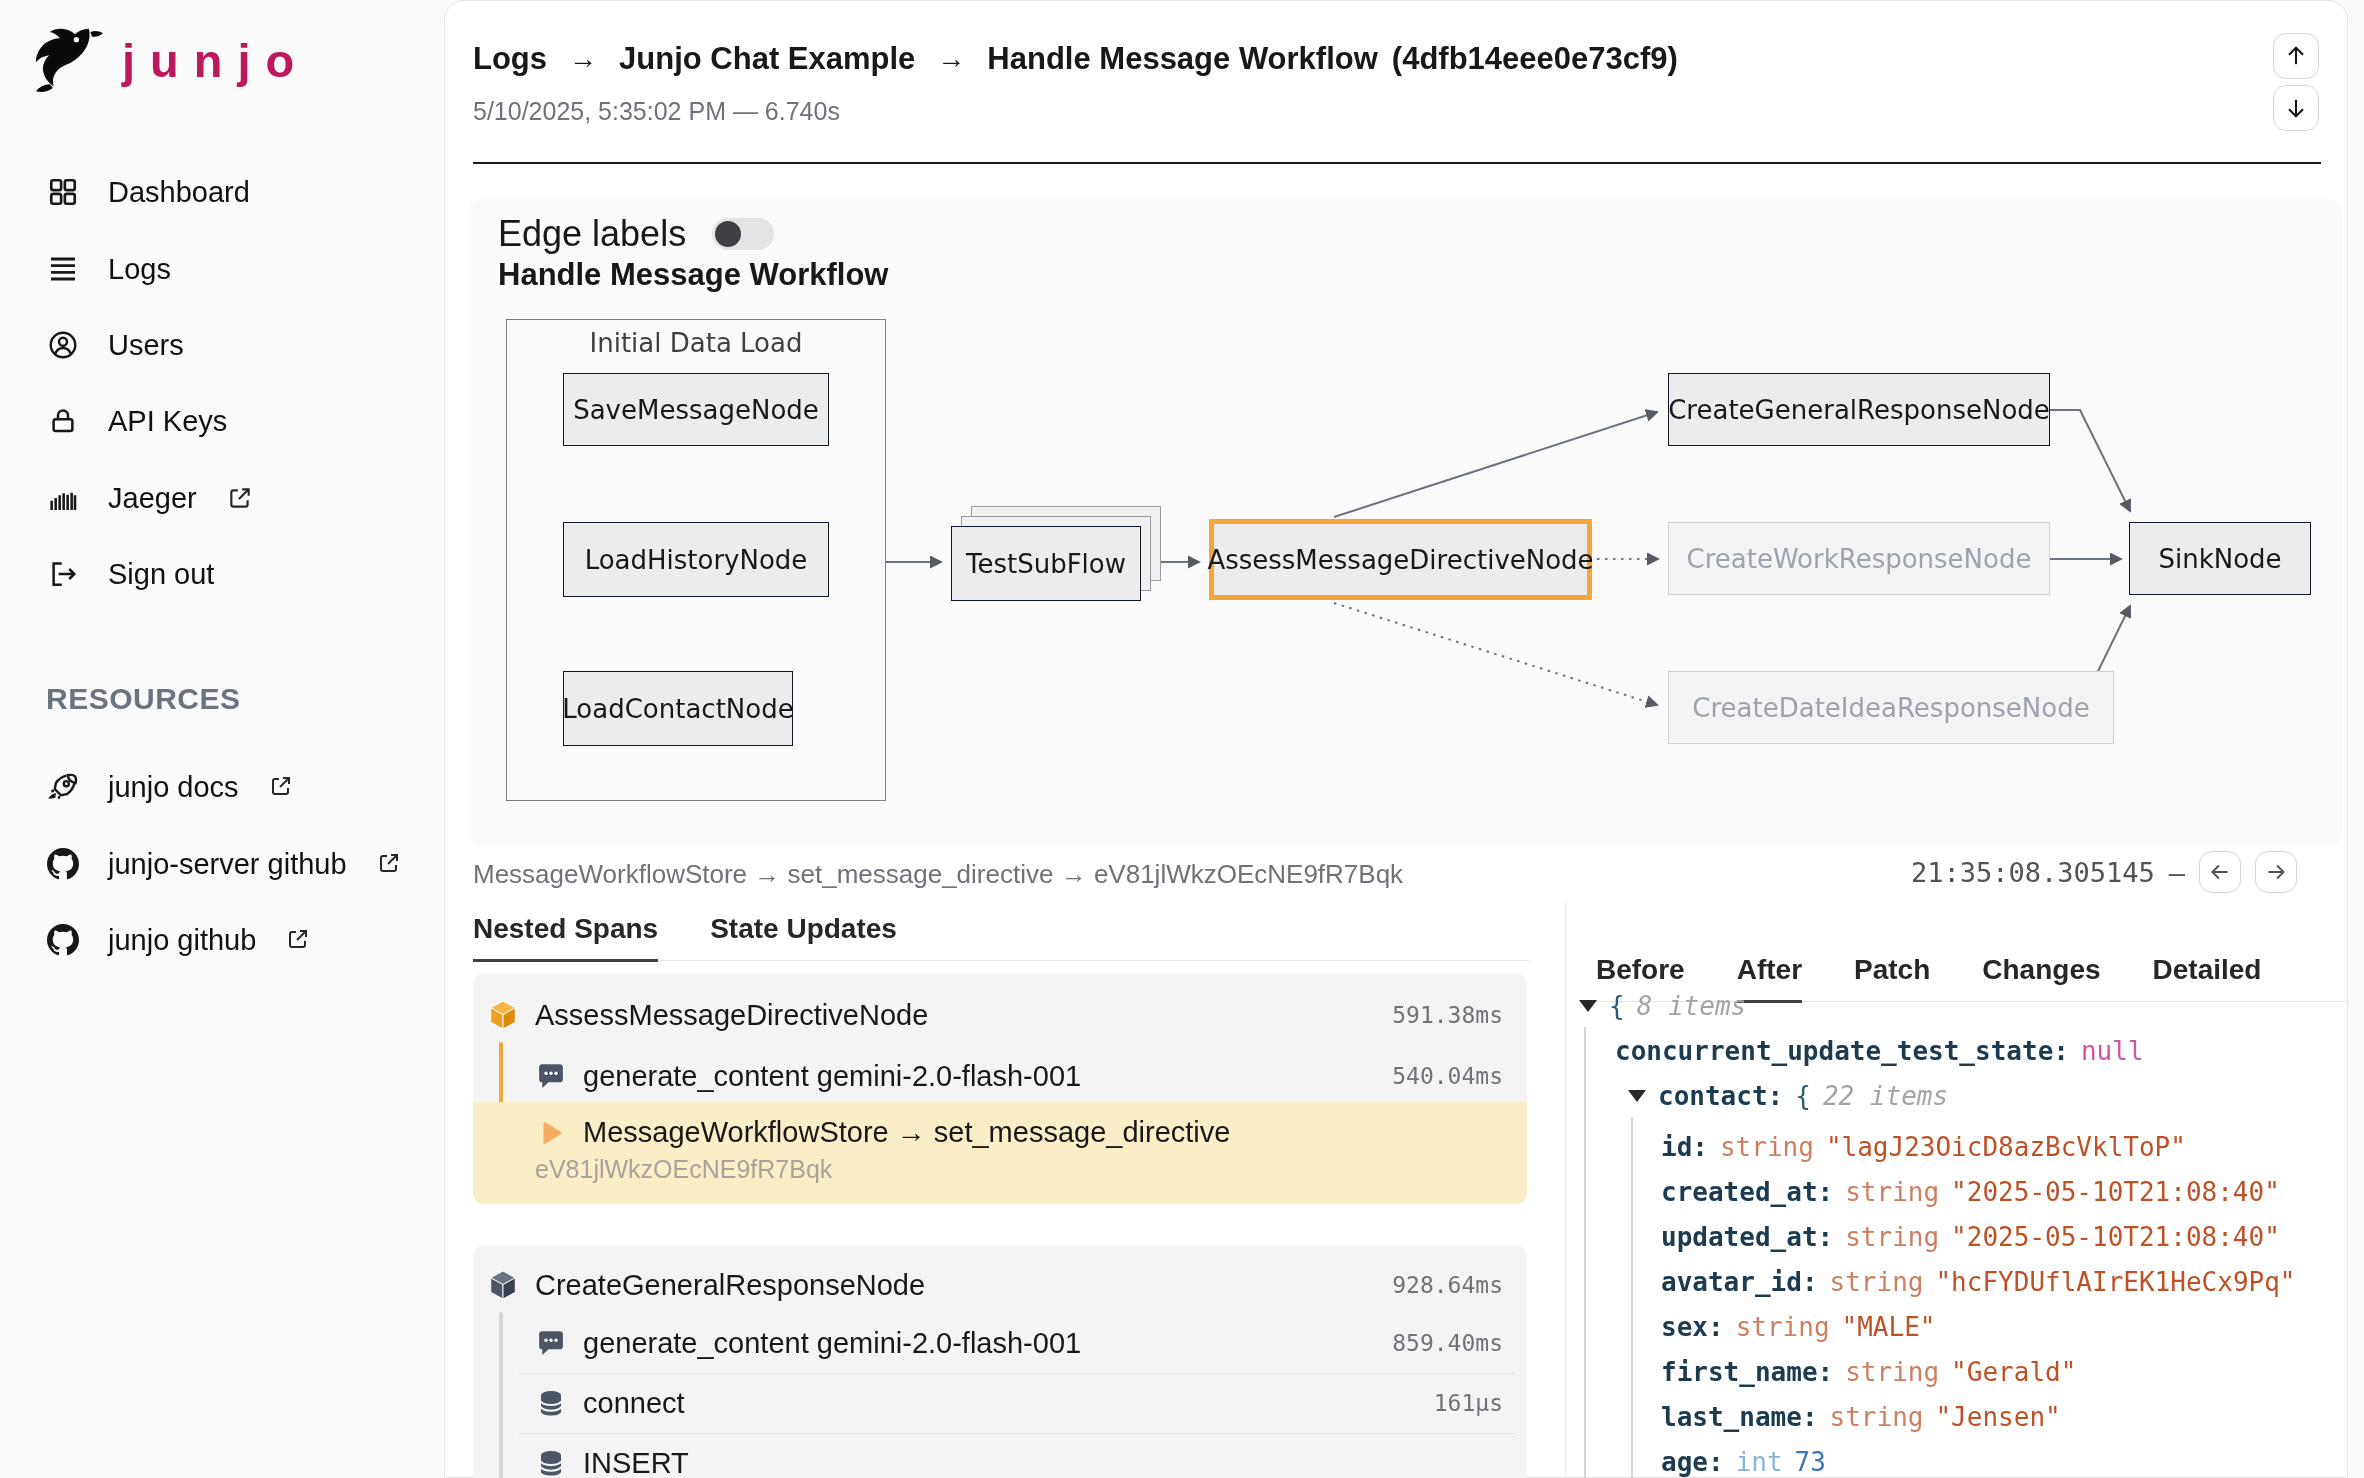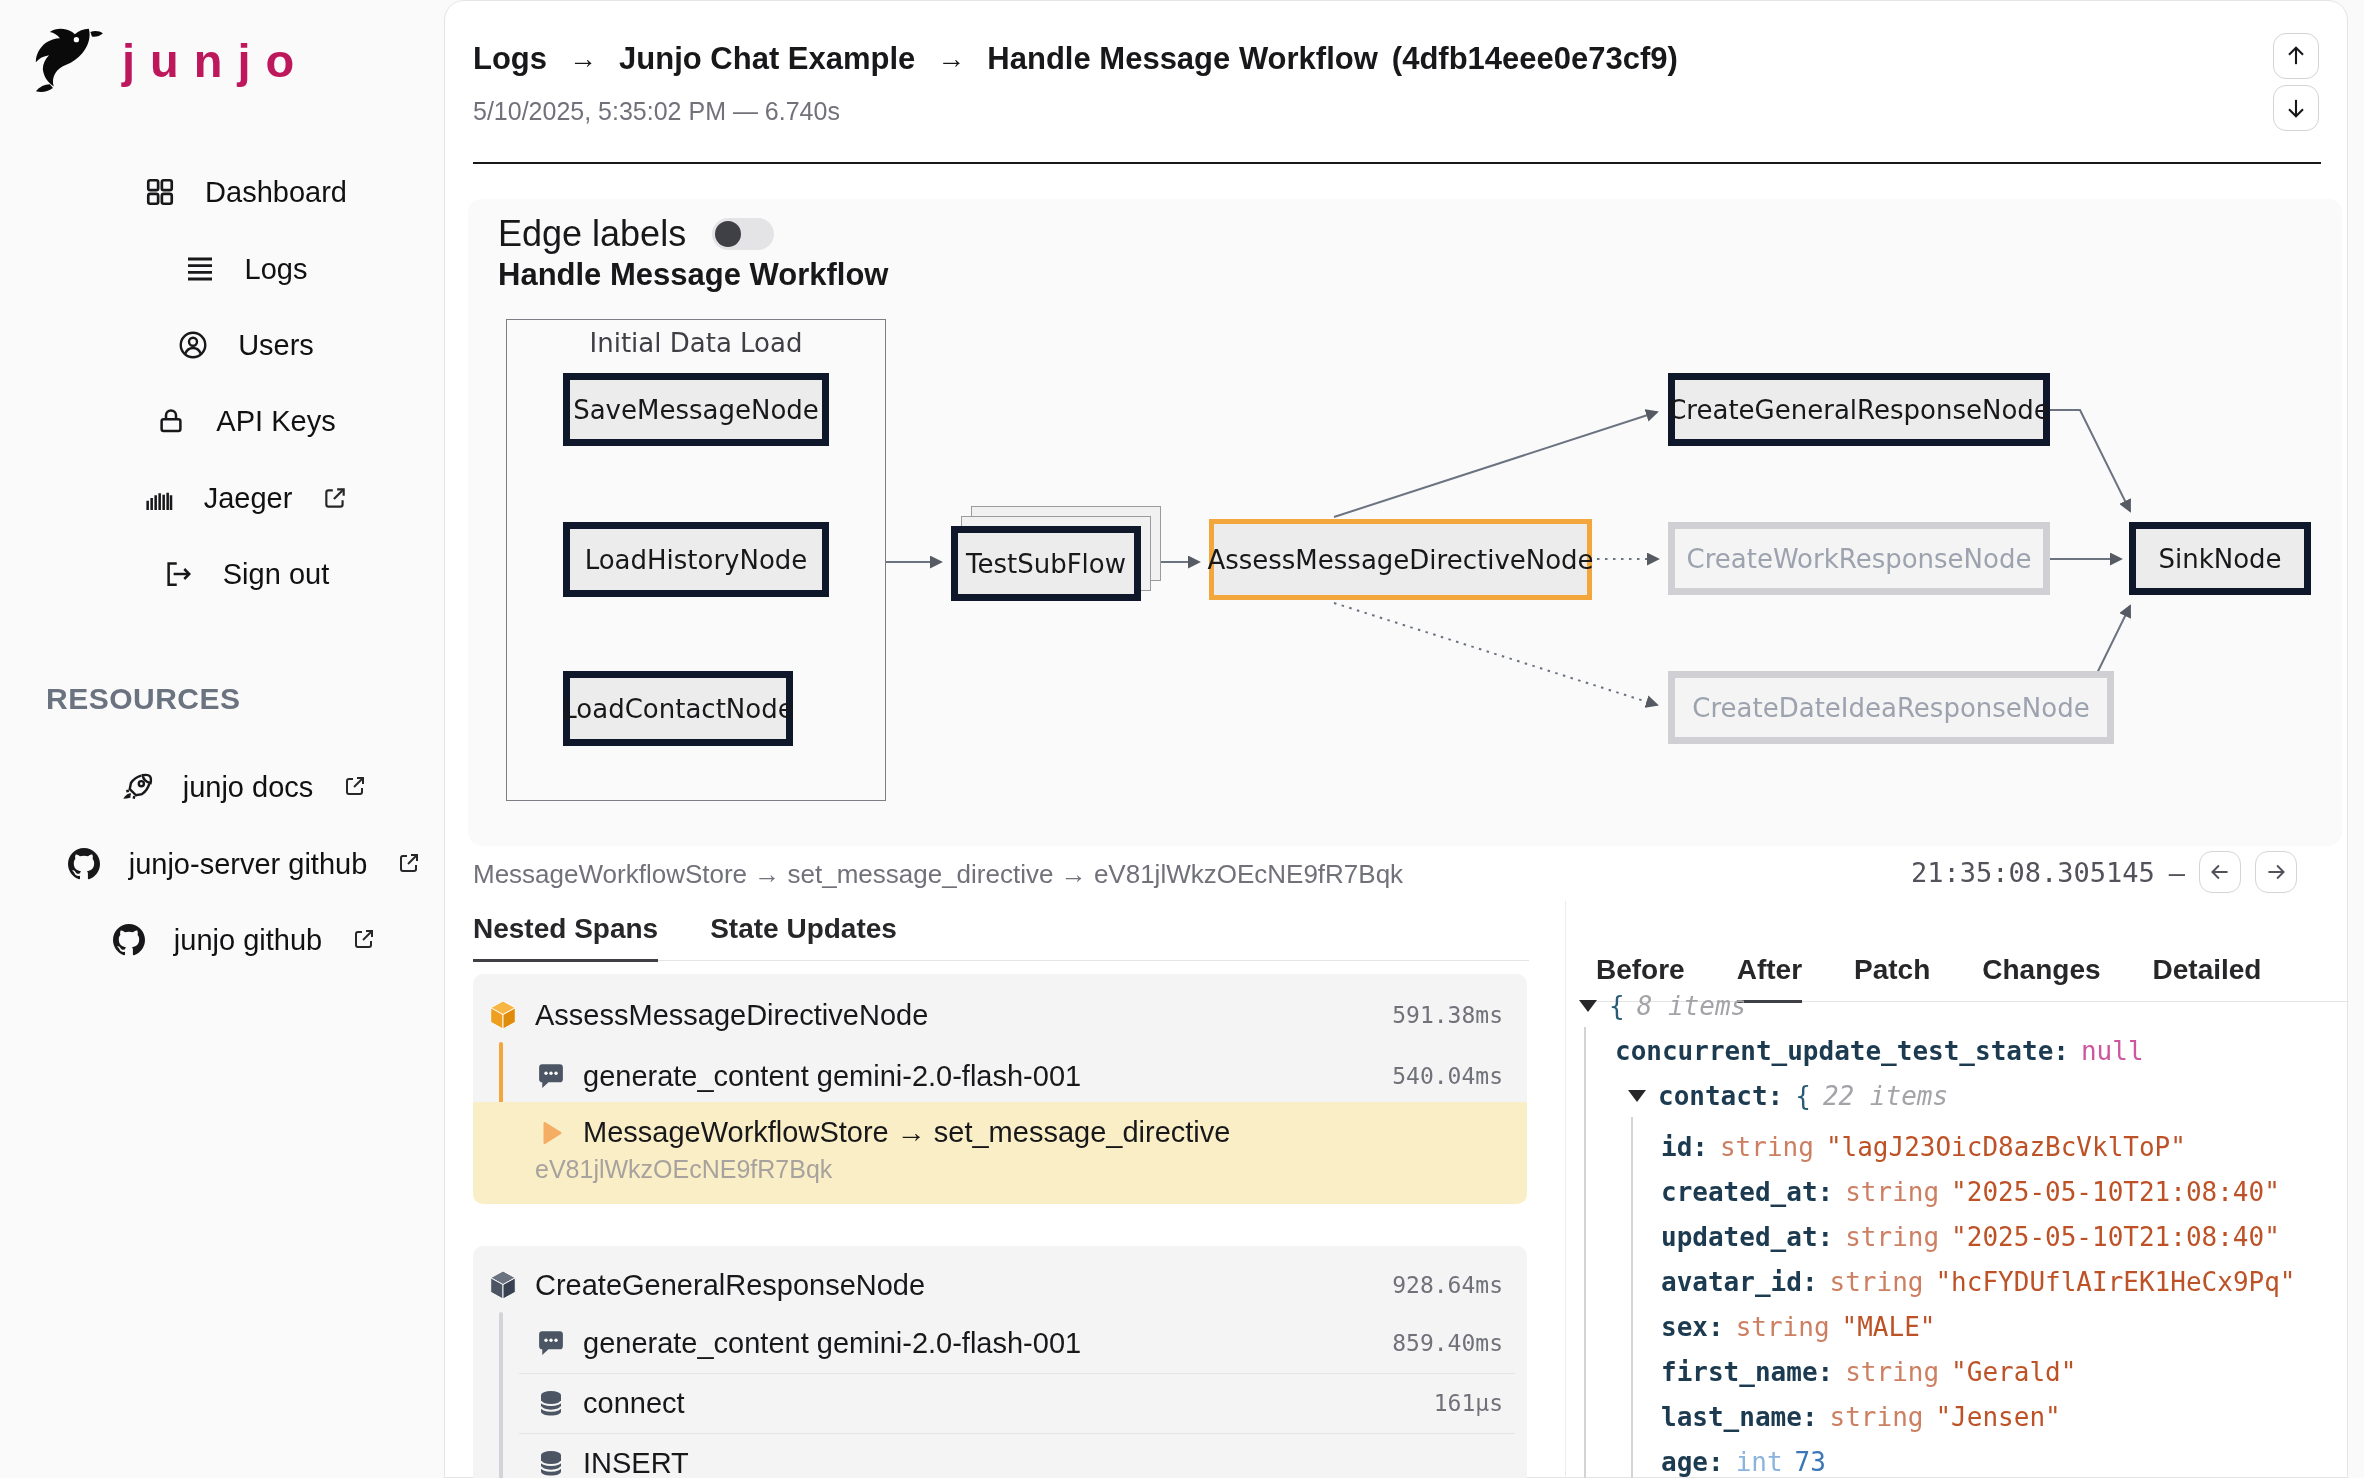--- a/index.html
+++ b/index.html
@@ -6,21 +6,21 @@
   html,body { width:2364px; height:1478px; overflow:hidden; background:#fafafa;
               font-family:"Liberation Sans", sans-serif; color:#18181b; }
   #app { position:relative; width:2364px; height:1478px; }
 
   
   .sidebar { position:absolute; left:0; top:0; width:444px; height:1478px; background:#fafafa; }
   .logo { position:absolute; left:28px; top:20px; display:flex; align-items:center; }
   .logo svg { width:78px; height:80px; }
   .logo .word { font-size:47px; font-weight:700; letter-spacing:15px; margin-left:16px; color:#be185d; }
   .nav-item { position:absolute; left:0; width:444px; height:74px; display:flex; align-items:center;
-              padding-left:46px; gap:28px; cursor:pointer;justify-content:center; }
+              padding-left:46px; gap:28px; cursor:pointer; }
   .nav-item .ic { width:34px; height:34px; display:flex; align-items:center; justify-content:center; color:#18181b; }
   .nav-item .lbl { font-size:29px; font-weight:500; color:#111113; }
   .ext { width:26px; height:26px; color:#27272a; margin-left:2px; }
   .res-heading { position:absolute; left:46px; top:682px; font-size:30px; font-weight:700; color:#6b7280; letter-spacing:.5px; }
 
   
   .card { position:absolute; left:444px; top:0; width:1904px; height:1478px; background:#fff;
           border:1px solid #e4e4e7; border-radius:20px 20px 0 0; }
   .hdr-crumb { position:absolute; left:28px; top:40px; display:flex; align-items:center; gap:22px; }
   .hdr-crumb .c { font-size:31px; font-weight:700; }
@@ -35,21 +35,21 @@
   .panel { position:absolute; left:23px; top:198px; width:1874px; height:647px; background:#fafafa; border-radius:14px; }
   .edge-toggle-row { position:absolute; left:30px; top:14px; display:flex; align-items:center; gap:26px; }
   .edge-toggle-row .lbl { font-size:36px; color:#18181b; }
   .toggle { width:62px; height:32px; border-radius:16px; background:#e4e4e7; position:relative; cursor:pointer; }
   .toggle .knob { position:absolute; left:3px; top:3px; width:26px; height:26px; border-radius:50%; background:#3f3f46; }
   .panel-title { position:absolute; left:30px; top:58px; font-size:31px; font-weight:700; }
   .group-box { position:absolute; left:38px; top:120px; width:380px; height:482px; border:1.5px solid #7d7d85; background:transparent; }
   .group-box .glabel { position:absolute; top:8px; width:100%; text-align:center; font-size:26px; color:#3f3f46;
                        font-family:"DejaVu Sans", sans-serif; }
   .node { position:absolute; display:flex; align-items:center; justify-content:center;
-          background:#ececec; border:7px solid #0f172a; font-family:"DejaVu Sans", sans-serif;
+          background:#ececec; border:1px solid #0f172a; font-family:"DejaVu Sans", sans-serif;
           font-size:26px; color:#18181b; cursor:pointer; }
   .node.inactive { background:#f4f4f4; border-color:#cfcfd4; color:#9ca3af; }
   .node.selected { border:5px solid #f2a63c; }
   .stack-back { position:absolute; background:#f1f1f1; border:1px solid #9a9a9f; }
   .edges { position:absolute; left:0; top:0; pointer-events:none; }
 
   
   .state-bar-path { position:absolute; left:28px; top:858px; font-size:26px; color:#71717a; }
   .state-bar-right { position:absolute; right:50px; top:850px; display:flex; align-items:center; gap:14px; }
   .state-bar-right .ts { font-family:"DejaVu Sans Mono", monospace; font-size:27px; color:#52525b; }

